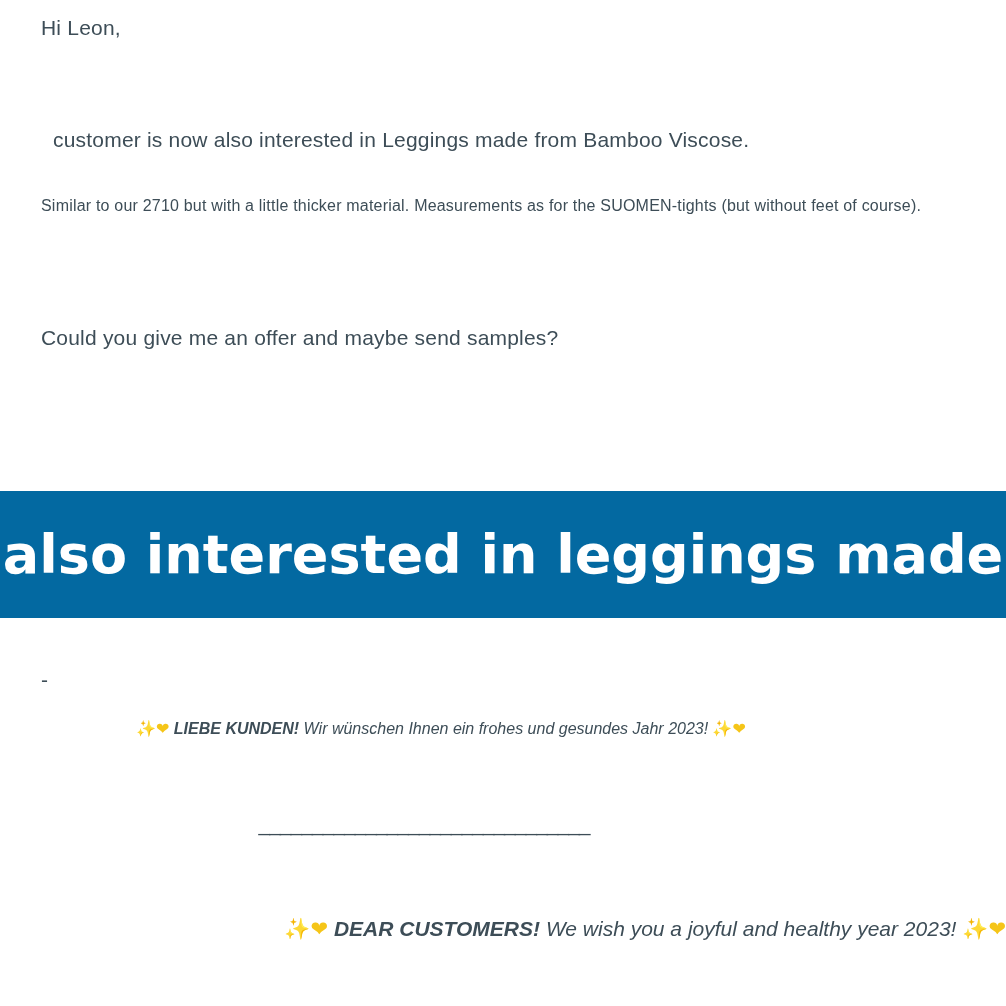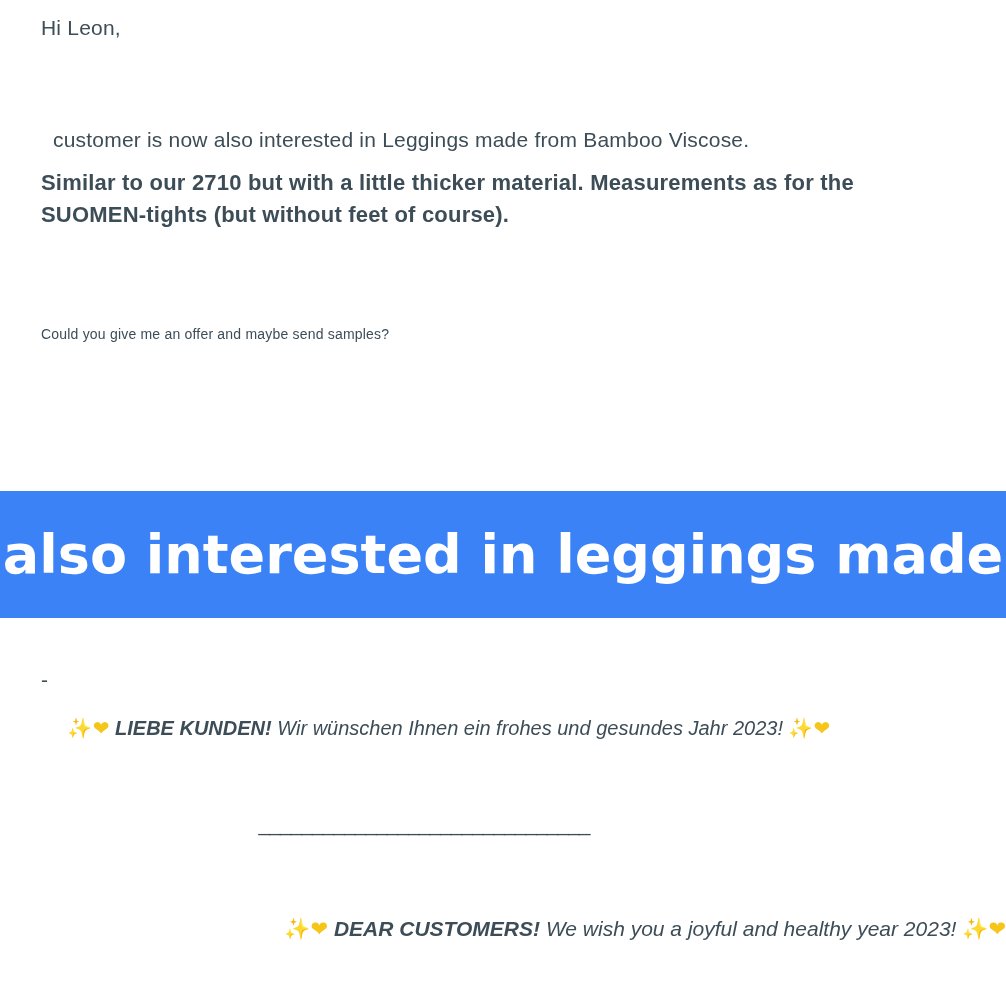--- a/index.html
+++ b/index.html
@@ -41,44 +41,43 @@
     left: 53px;
     top: 128px;
     font-size: 21px;
     color: #3d4d57;
     letter-spacing: 0.2px;
     white-space: nowrap;
   }
   .para-2 {
     position: absolute;
     left: 41px;
-    top: 167px;
+    top: 190px;
     width: 900px;
-    font-size: 22px;
+    font-size: 16px;
     line-height: 32px;
     color: #3d4d57;
     letter-spacing: 0.2px;
-    font-weight: bold;
   }
   .para-3 {
     position: absolute;
     left: 41px;
     top: 326px;
-    font-size: 14px;
+    font-size: 21px;
     color: #3d4d57;
     letter-spacing: 0.2px;
     white-space: nowrap;
   }
   .banner {
     position: absolute;
     left: 0;
     top: 491px;
     width: 1006px;
     height: 127px;
-    background: #3b82f6;
+    background: #0369a1;
     display: flex;
     flex-direction: column;
     align-items: center;
     justify-content: center;
   }
   .banner-line {
     color: #ffffff;
     font-family: "DejaVu Sans", sans-serif;
     font-size: 54px;
     font-weight: 700;
@@ -88,25 +87,25 @@
   }
   .dash {
     position: absolute;
     left: 41px;
     top: 668px;
     font-size: 21px;
     color: #3d4d57;
   }
   .signature-de {
     position: absolute;
-    left: 12px;
+    left: 4px;
     top: 712px;
     width: 874px;
     text-align: center;
-    font-size: 20px;
+    font-size: 16px;
     line-height: 33px;
     color: #3d4d57;
     font-style: italic;
   }
   .signature-de .strong {
     font-weight: 700;
     color: #3d4d57;
   }
   .sparkle {
     color: #f5c518;

